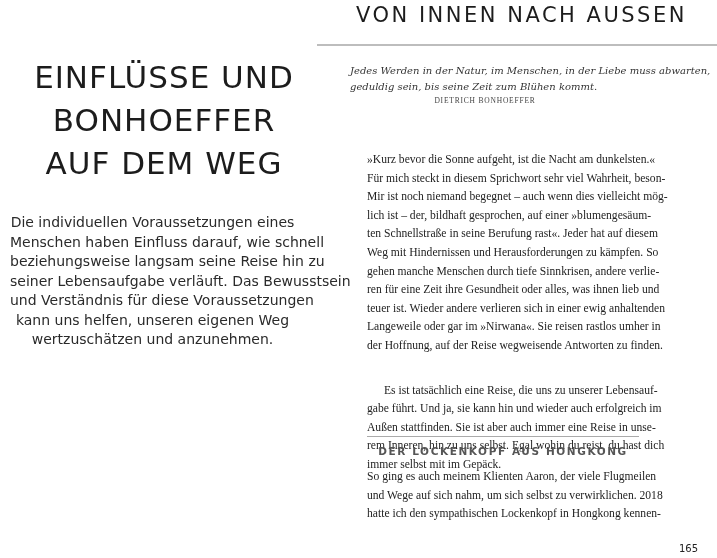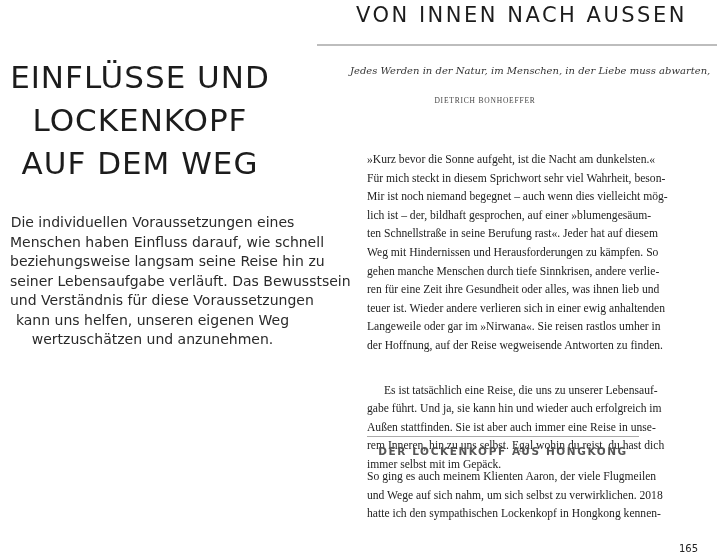--- a/index.html
+++ b/index.html
@@ -1,18 +1,18 @@
 <!DOCTYPE html>
 <html><head>
 <meta charset="utf-8">
 <style>
   html, body { margin:0; padding:0; }
   body { width:717px; height:558px; background:#ffffff; position:relative; overflow:hidden; color:#1a1a1a; }
   .left-title { position:absolute; left:0; top:56px; width:280px; text-align:center;
-    font-family:"DejaVu Sans", sans-serif; font-size:31px; line-height:43px; letter-spacing:1px; color:#1c1c1c; font-weight:normal; }
+    font-family:"DejaVu Sans", sans-serif; font-size:31px; line-height:43px; letter-spacing:1px; color:#1c1c1c; font-weight:normal;padding-left:24px; }
   .left-title div { white-space:nowrap; }
   .left-summary { position:absolute; left:10px; top:213px; width:285px; text-align:center;
     font-family:"DejaVu Sans", sans-serif; font-size:14px; line-height:19.5px; color:#2a2a2a; }
   .left-summary div { white-space:nowrap; }
   .running-head { position:absolute; left:356px; top:0px; font-family:"DejaVu Sans", sans-serif;
     font-size:21px; letter-spacing:2.5px; color:#1c1c1c; white-space:nowrap; line-height:30px; }
   .head-rule { position:absolute; left:317px; top:44px; width:400px; height:2px; background:#bdbdbd; }
   .epigraph { position:absolute; left:350px; top:63px; width:270px; text-align:left;
     font-family:"DejaVu Serif", serif; font-style:italic; font-size:10px; line-height:16px; color:#333; }
   .epigraph div { white-space:nowrap; }
@@ -32,36 +32,37 @@
   .page-num { position:absolute; left:679px; top:543px; font-family:"DejaVu Sans", sans-serif; font-size:10px; color:#222; }
 </style>
 </head>
 <body>
 
 <div class="running-head">VON INNEN NACH AUSSEN</div>
 <div class="head-rule"></div>
 
 <div class="left-title">
   <div>EINFLÜSSE UND</div>
-  <div>LOCKENKOPF</div>
+  <div>BONHOEFFER</div>
   <div>AUF DEM WEG</div>
 </div>
 
 <div class="left-summary">
   <div>Die individuellen Voraussetzungen eines</div>
   <div>Menschen haben Einfluss darauf, wie schnell</div>
   <div>beziehungsweise langsam seine Reise hin zu</div>
   <div>seiner Lebensaufgabe verläuft. Das Bewusstsein</div>
   <div>und Verständnis für diese Voraussetzungen</div>
   <div>kann uns helfen, unseren eigenen Weg</div>
   <div>wertzuschätzen und anzunehmen.</div>
 </div>
 
 <div class="epigraph">
   <div>Jedes Werden in der Natur, im Menschen, in der Liebe muss abwarten,</div>
+  <div>geduldig sein, bis seine Zeit zum Blühen kommt.</div>
 </div>
 <div class="epigraph-author">DIETRICH BONHOEFFER</div>
 
 <div class="body-text">
   <div class="ln">»Kurz bevor die Sonne aufgeht, ist die Nacht am dunkelsten.«</div>
   <div class="ln">Für mich steckt in diesem Sprichwort sehr viel Wahrheit, beson-</div>
   <div class="ln">Mir ist noch niemand begegnet – auch wenn dies vielleicht mög-</div>
   <div class="ln">lich ist – der, bildhaft gesprochen, auf einer »blumengesäum-</div>
   <div class="ln">ten Schnellstraße in seine Berufung rast«. Jeder hat auf diesem</div>
   <div class="ln">Weg mit Hindernissen und Herausforderungen zu kämpfen. So</div>

